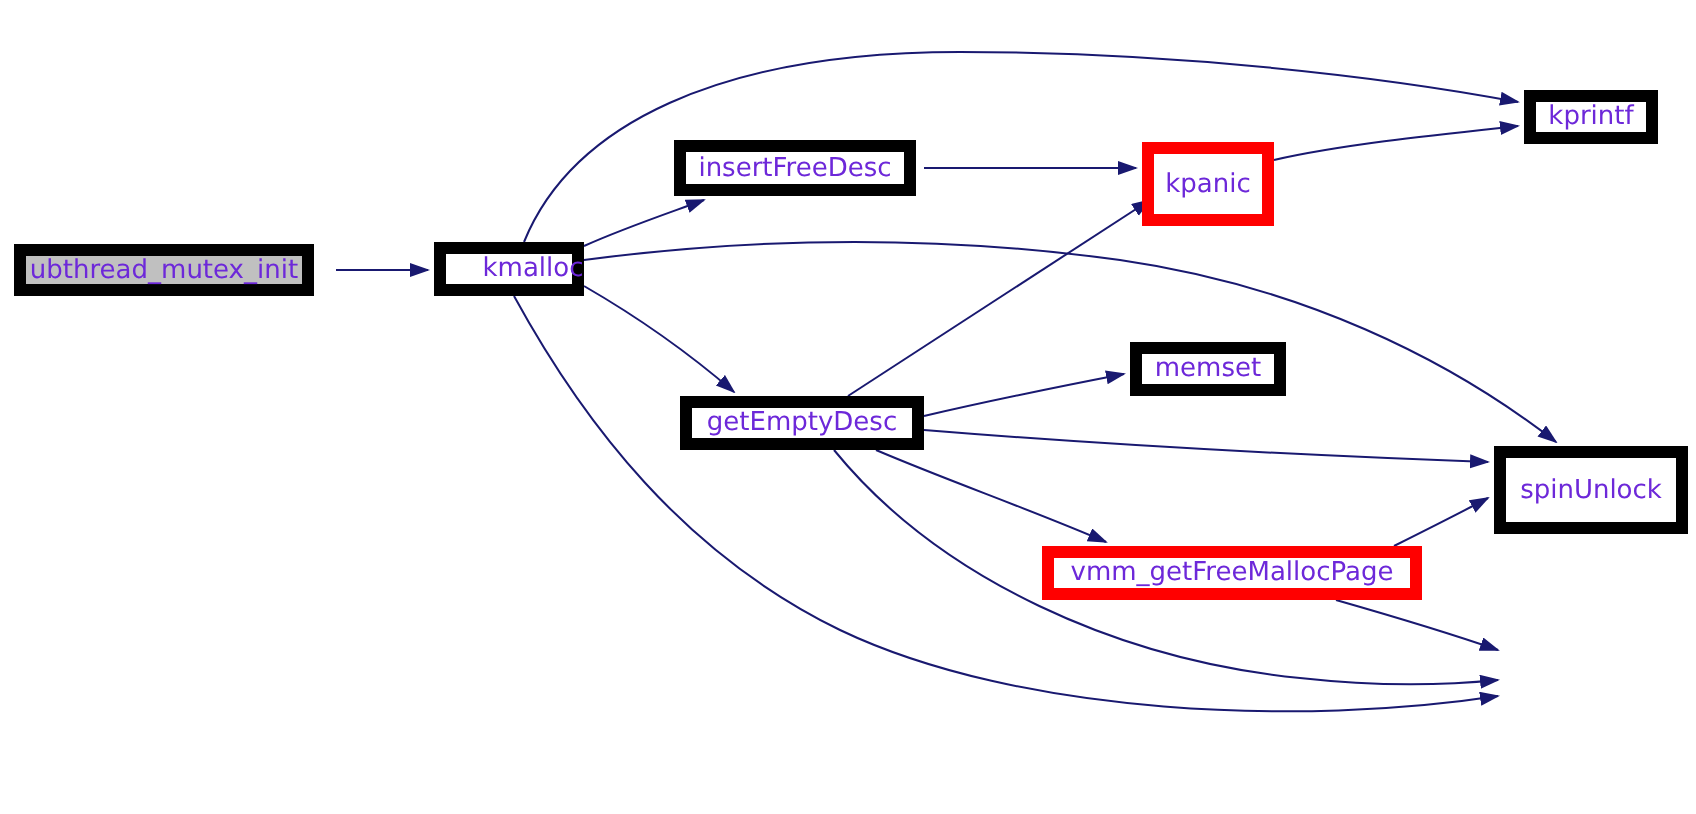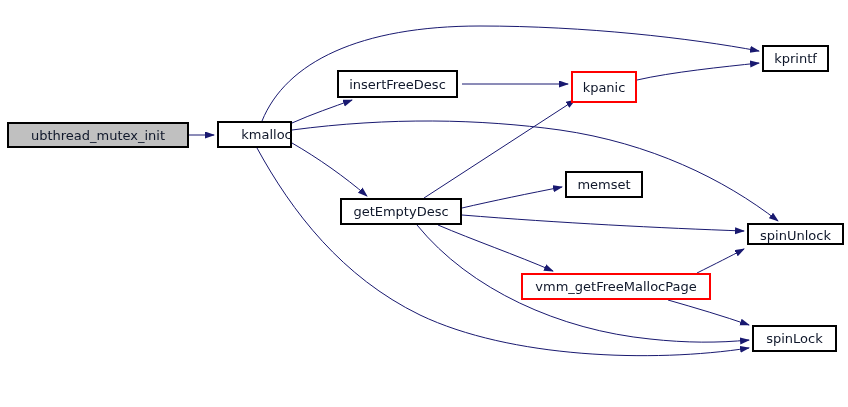--- a/index.html
+++ b/index.html
@@ -29,27 +29,27 @@
   .node-layer {
     position: absolute;
     left: 0;
     top: 0;
     width: 848px;
     height: 407px;
   }
   .node {
     position: absolute;
     box-sizing: border-box;
-    border: 2px solid #a21caf;
+    border: 6px solid #a21caf;
     background: #ffffff;
     display: flex;
     align-items: center;
     justify-content: center;
     font-size: 13px;
-    color: #0f172a;
+    color: #6d28d9;
     white-space: nowrap;
     cursor: default;
   }
 </style>
 </head>
 <body>
 
 <div class="canvas">
   <svg class="edge-layer" id="edge-svg" width="848" height="407" viewBox="0 0 848 407" xmlns="http://www.w3.org/2000/svg">
     <defs>
@@ -69,44 +69,41 @@
         <path class="edge" d="M424,198 L575,100" stroke="#191970" marker-end="url(#arrow)"></path>
         <path class="edge" d="M462,208 C492,201 531,193 562,187" stroke="#191970" marker-end="url(#arrow)"></path>
         <path class="edge" d="M462,215 C560,223 660,228 744,231" stroke="#191970" marker-end="url(#arrow)"></path>
         <path class="edge" d="M438,225 C473,240 516,255 553,271" stroke="#191970" marker-end="url(#arrow)"></path>
         <path class="edge" d="M417,225 C470,290 560,330 650,339 C686,343 719,343 749,340" stroke="#191970" marker-end="url(#arrow)"></path>
         <path class="edge" d="M697,273 C715,264 731,256 744,249" stroke="#191970" marker-end="url(#arrow)"></path>
         <path class="edge" d="M668,300 C696,308 723,316 749,325" stroke="#191970" marker-end="url(#arrow)"></path>
       </g>
   </svg>
   <div class="node-layer" id="node-layer">
-      <div class="node" style="left: 7px; top: 122px; width: 182px; height: 26px; background: rgb(192, 192, 192); border-color: rgb(0, 0, 0);">
+      <div class="node" style="left: 7px; top: 122px; width: 150px; height: 26px; background: rgb(192, 192, 192); border-color: rgb(0, 0, 0);">
         <span>ubthread_mutex_init</span>
       </div>
       <div class="node" style="left: 217px; top: 121px; width: 75px; height: 27px; background: rgb(255, 255, 255); border-color: rgb(0, 0, 0); padding-left: 24px;">
         <span>kmalloc</span>
       </div>
       <div class="node" style="left: 337px; top: 70px; width: 121px; height: 28px; background: rgb(255, 255, 255); border-color: rgb(0, 0, 0);">
         <span>insertFreeDesc</span>
       </div>
-      <div class="node" style="left: 571px; top: 71px; width: 66px; height: 32px; background: rgb(255, 255, 255); border-color: rgb(255, 0, 0);">
+      <div class="node" style="left: 571px; top: 71px; width: 66px; height: 42px; background: rgb(255, 255, 255); border-color: rgb(255, 0, 0);">
         <span>kpanic</span>
       </div>
       <div class="node" style="left: 762px; top: 45px; width: 67px; height: 27px; background: rgb(255, 255, 255); border-color: rgb(0, 0, 0);">
         <span>kprintf</span>
       </div>
       <div class="node" style="left: 565px; top: 171px; width: 78px; height: 27px; background: rgb(255, 255, 255); border-color: rgb(0, 0, 0); align-items: center;">
         <span>memset</span>
       </div>
       <div class="node" style="left: 340px; top: 198px; width: 122px; height: 27px; background: rgb(255, 255, 255); border-color: rgb(0, 0, 0); align-items: center;">
         <span>getEmptyDesc</span>
       </div>
-      <div class="node" style="left: 747px; top: 223px; width: 97px; height: 22px; background: rgb(255, 255, 255); border-color: rgb(0, 0, 0); align-items: flex-end;">
+      <div class="node" style="left: 747px; top: 223px; width: 97px; height: 44px; background: rgb(255, 255, 255); border-color: rgb(0, 0, 0);">
         <span>spinUnlock</span>
       </div>
       <div class="node" style="left: 509px; top: 273px; width: 190px; height: 27px; background: rgb(255, 255, 255); border-color: rgb(255, 0, 0); margin-left: 12px;">
         <span>vmm_getFreeMallocPage</span>
       </div>
-      <div class="node" style="left: 752px; top: 325px; width: 85px; height: 27px; background: rgb(255, 255, 255); border-color: rgb(0, 0, 0);">
-        <span>spinLock</span>
-      </div>
     </div>
 </div>
 
 </body></html>

